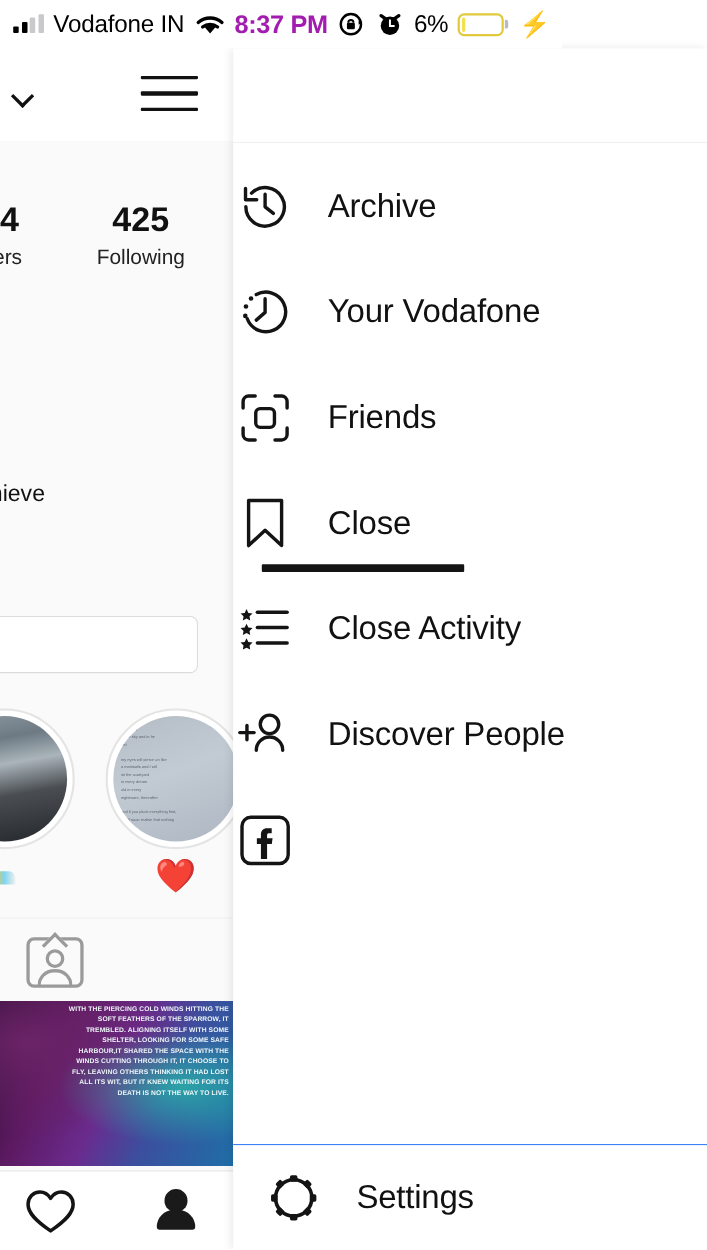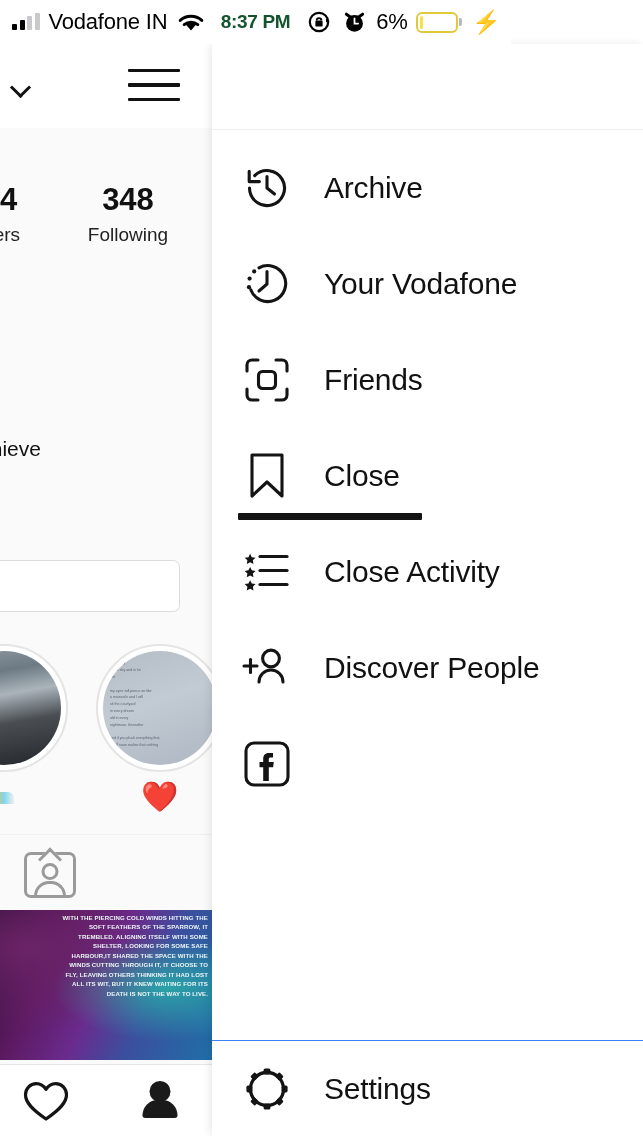--- a/index.html
+++ b/index.html
@@ -19,21 +19,21 @@
   .sb-left { display: flex; align-items: center; gap: 9px; padding-left: 12px; }
   .signal-bars { display: flex; align-items: flex-end; gap: 2.5px; height: 16px; }
   .signal-bars i { width: 5px; border-radius: 1px; background: #000; display: block; }
   .signal-bars i.b1 { height: 6px; }
   .signal-bars i.b2 { height: 10px; }
   .signal-bars i.b3 { height: 14px; background: #c9c9cc; }
   .signal-bars i.b4 { height: 17px; background: #c9c9cc; }
   .carrier { font-size: 22px; font-weight: 500; color: #000; letter-spacing: -0.2px; }
   .sb-time {
     position: absolute; left: 0; right: 0; text-align: center;
-    font-size: 19px; font-weight: 600; color: #14532d; letter-spacing: -0.3px;
+    font-size: 23px; font-weight: 600; color: #a21caf; letter-spacing: -0.3px;
   }
   .sb-right {
     margin-left: auto; display: flex; align-items: center; gap: 9px;
     padding-right: 10px; position: relative; z-index: 2;
   }
   .battery-pct { font-size: 22px; font-weight: 500; color: #000; letter-spacing: -0.4px; }
   .battery-shell {
     width: 42px; height: 21px; border: 2.2px solid #e0c93a; border-radius: 6px;
     position: relative; display: flex; align-items: center; padding: 2px;
   }
@@ -170,21 +170,21 @@
   
   #menu-panel {
     position: absolute; top: 44px; left: 212px; width: 431px; height: 1092px;
     background: #ffffff; z-index: 20;
     box-shadow: -2px 0 8px rgba(0,0,0,0.09);
     display: flex; flex-direction: column;
   }
   #menu-topbar { height: 86px; flex: none; border-bottom: 1px solid #efefef; }
   #menu-list { flex: 1; padding-top: 10px; }
   .menu-item {
-    display: flex; align-items: center; height: 96px; padding-left: 26px; position: relative;
+    display: flex; align-items: center; height: 96px; position: relative;
   }
   .mi-icon {
     width: 58px; height: 58px; flex: none; position: relative;
     display: flex; align-items: center; justify-content: center;
   }
   .mi-icon svg { width: 54px; height: 54px; display: block; }
   .mi-label {
     margin-left: 28px; font-size: 30px; color: #111; letter-spacing: -0.2px; white-space: nowrap;
   }
   .saved-underline {
@@ -259,21 +259,21 @@
           <span></span>
       </div>
     </div>
 
     <div class="stats-row">
       <div class="stat">
         <div class="stat-num">74</div>
         <div class="stat-lbl">wers</div>
       </div>
       <div class="stat">
-        <div class="stat-num">348</div>
+        <div class="stat-num">425</div>
         <div class="stat-lbl">Following</div>
       </div>
     </div>
 
     <div class="bio">
       <div>g, all the</div>
       <div>ou to achieve</div>
     </div>
 
     <div class="edit-profile-btn"></div>

